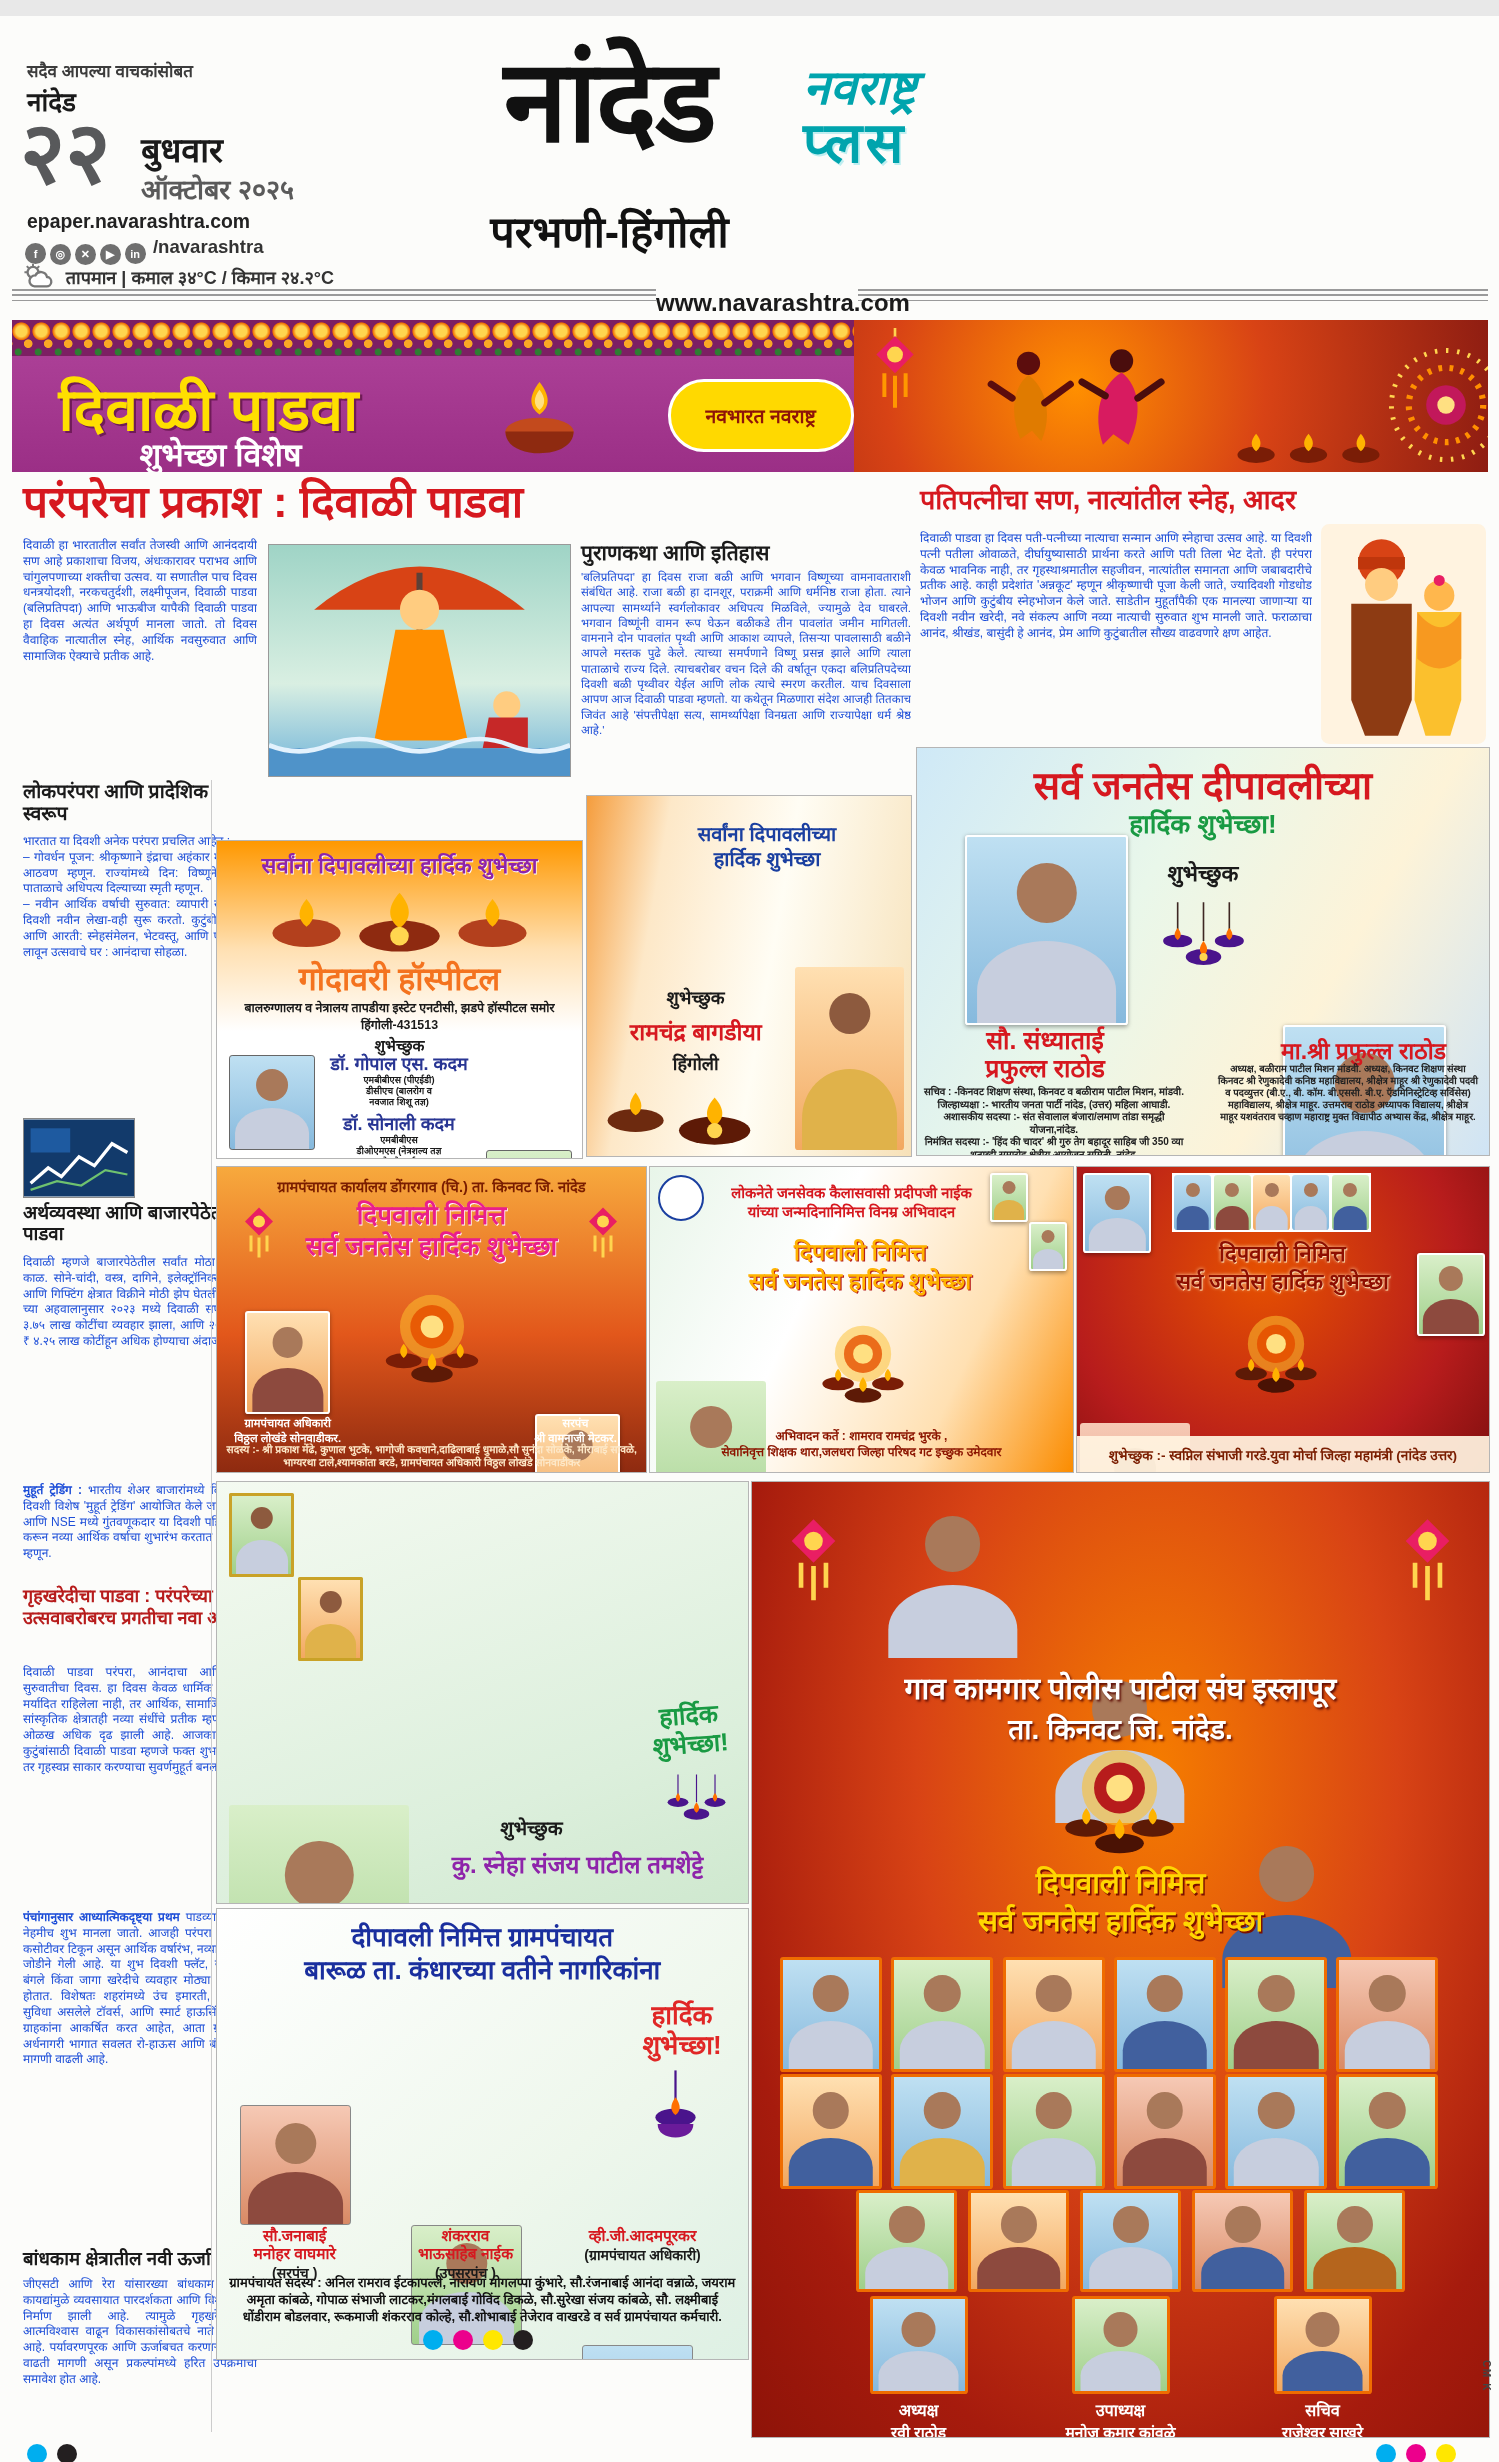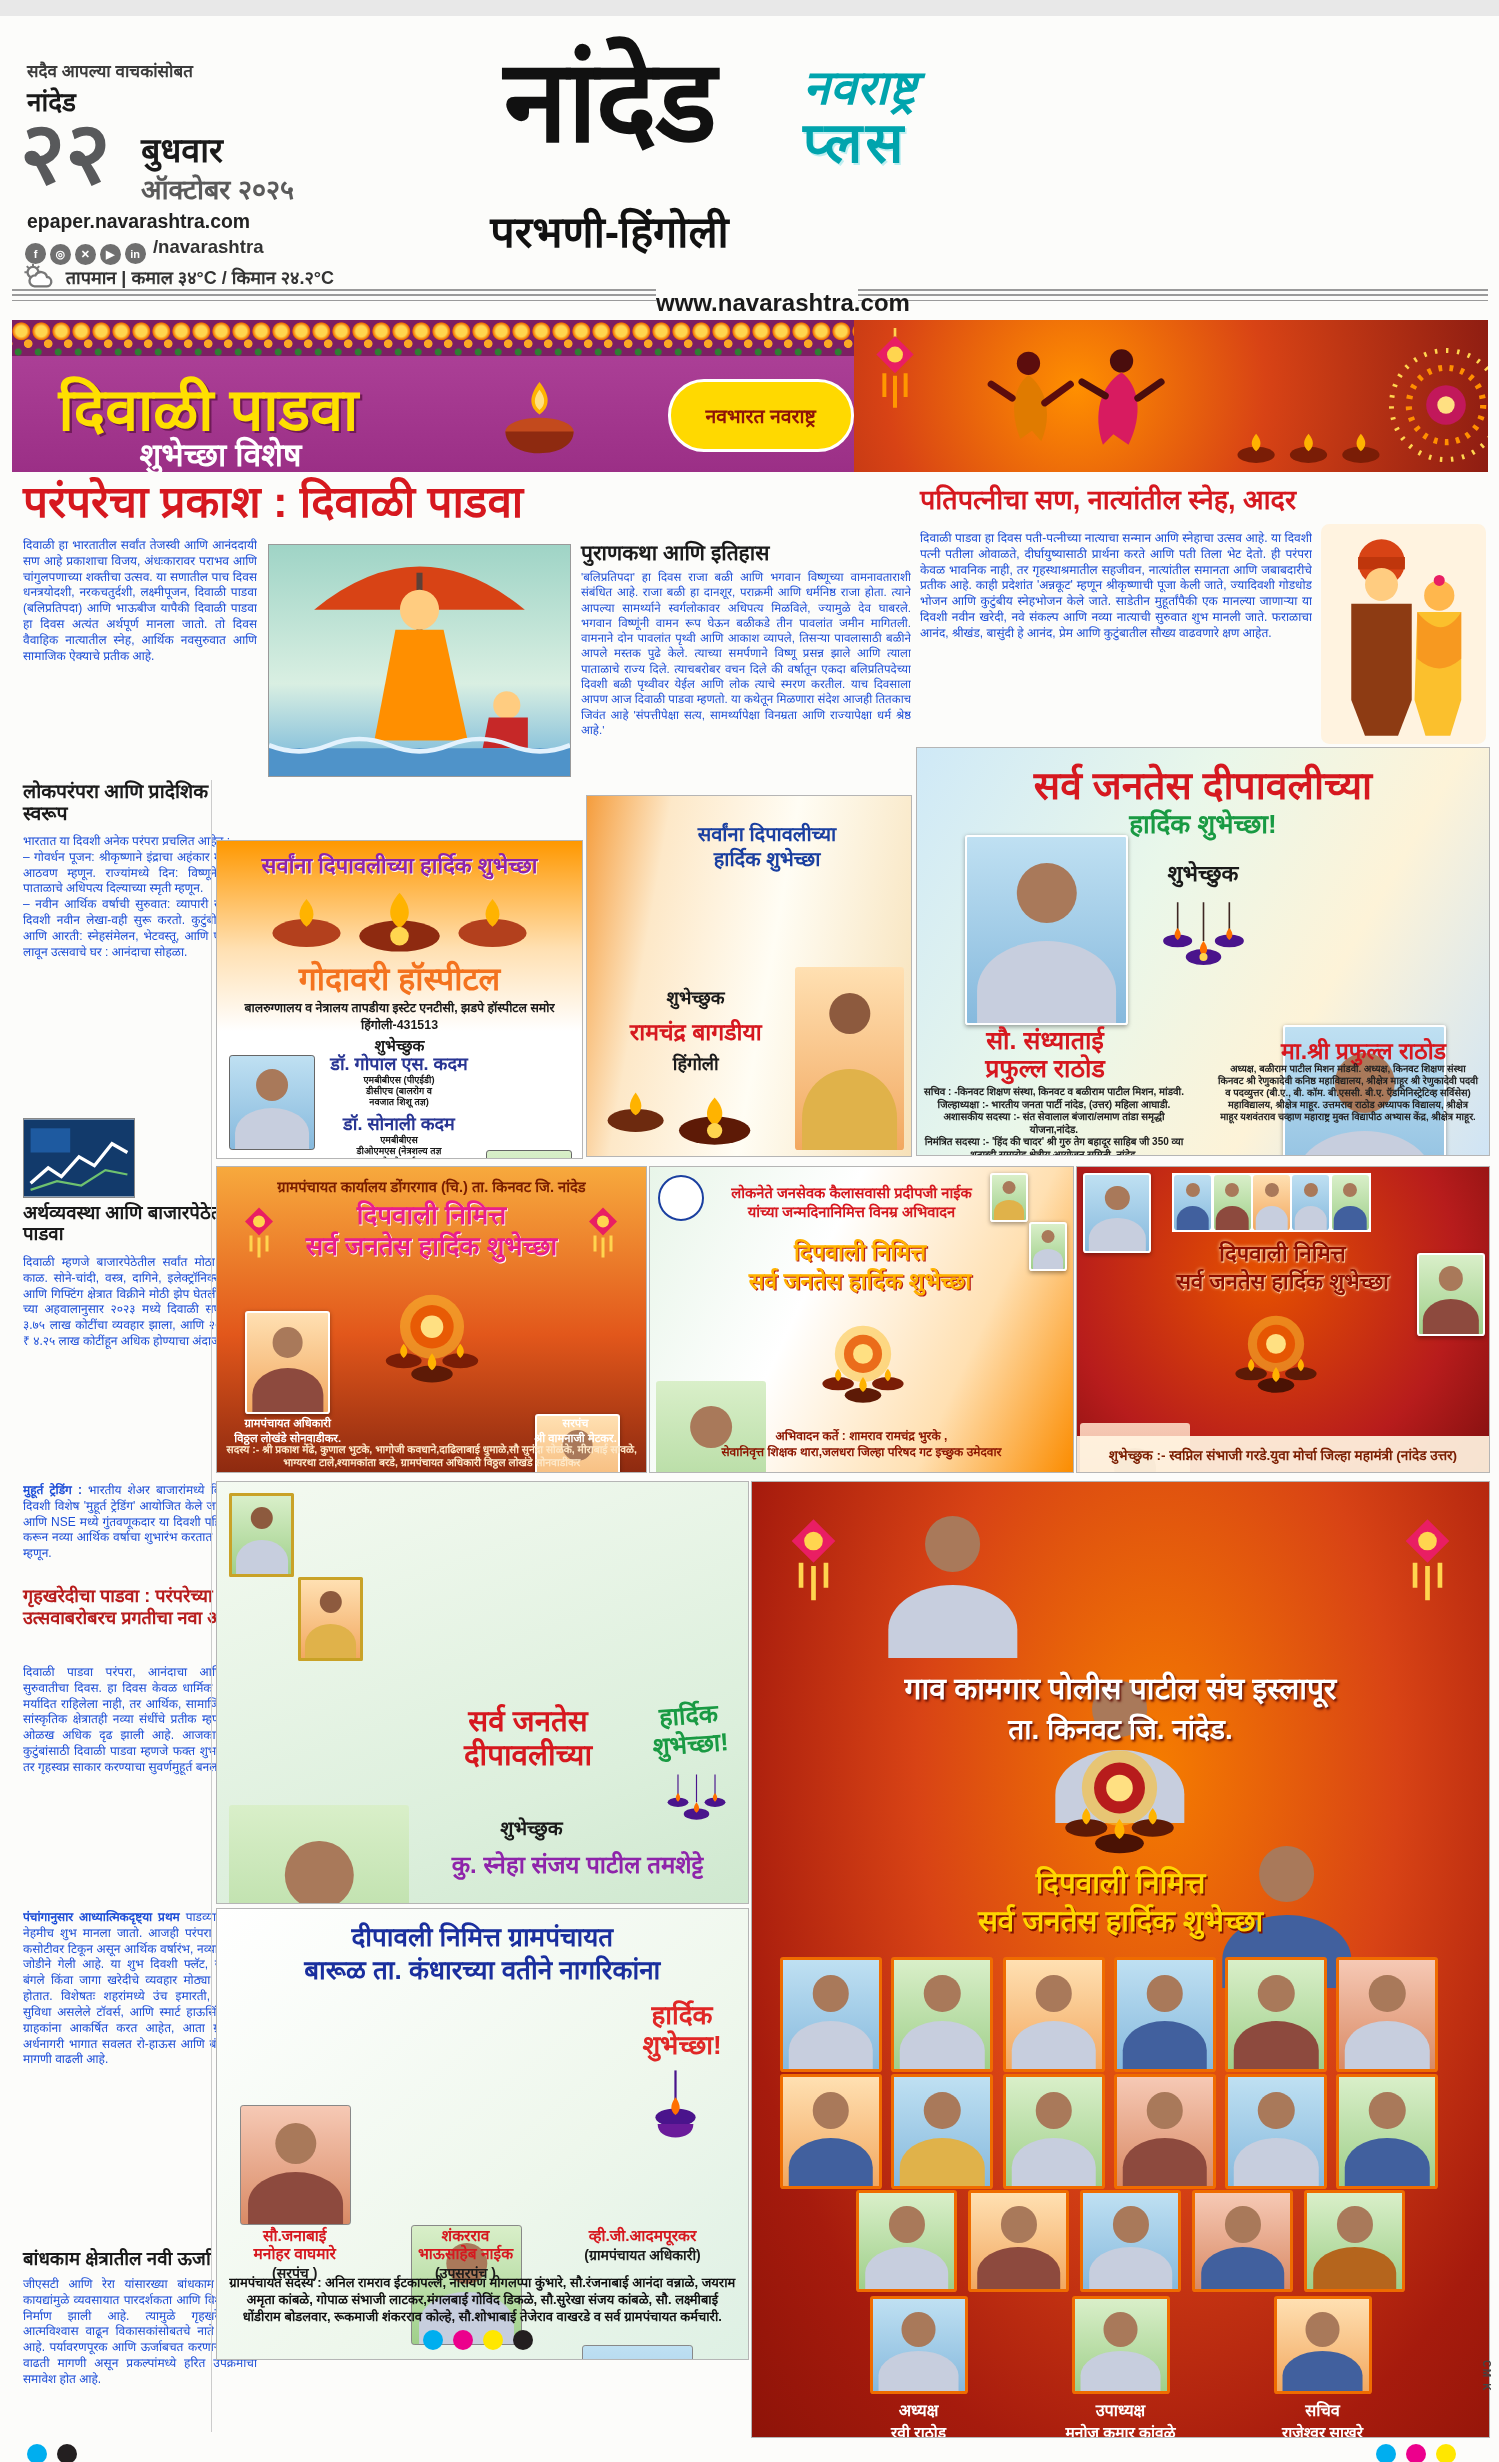--- a/index.html
+++ b/index.html
@@ -473,22 +473,20 @@
         <b></b>
       </div>
     <div class="photo bgO v3 dk abs frame" style="left:81px;top:11px;width:59px;height:78px">
         <i></i>
         <b></b>
       </div>
     <div class="photo bgG v4 abs" style="left:12.4px;top:155px;width:180px;height:255px">
         <i></i>
       </div>
 
-    <div class="abs x ctr pre red" style="left:200px;top:222px;width:222px;font-size:29.5px;line-height:1.15">सर्व जनतेस
-दीपावलीच्या</div>
     <div class="abs x ctr pre" style="left:415px;top:219px;width:115px;font-size:25px;line-height:1.15;color:#199a43;transform:rotate(-4deg)">हार्दिक
 शुभेच्छा!</div>
     <svg class="abs" style="left:439px;top:284px" width="81" height="75" viewBox="0 0 140 100">
       <g stroke="#4a148c" stroke-width="2">
           <path d="M38 0v38M70 0v48M102 0v38"></path>
         </g>
       <g>
           <ellipse cx="38" cy="48" rx="18" ry="8" fill="#4a148c"></ellipse>
           <path d="M38 32c5 6 5 11 0 15-5-4-5-9 0-15z" fill="#ff6f00"></path>
         </g>

